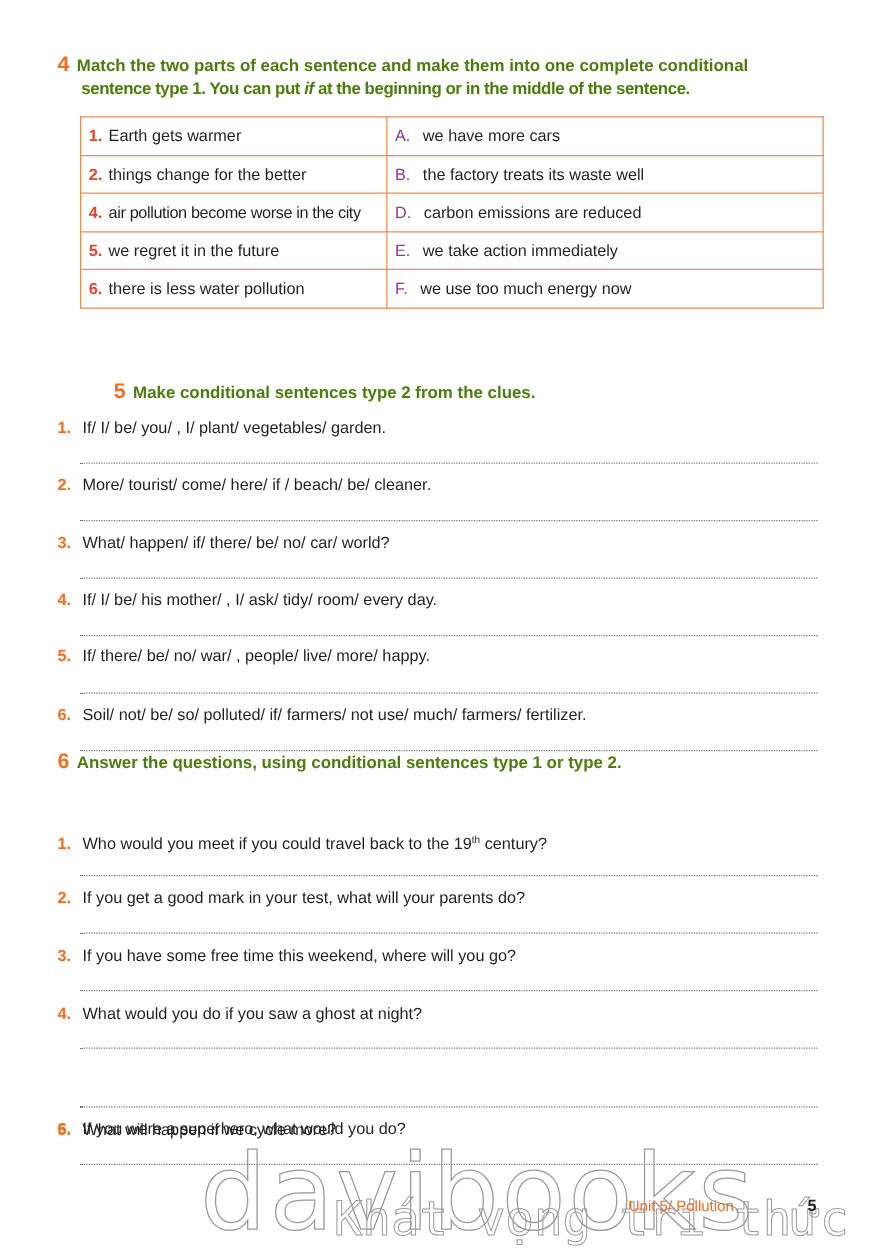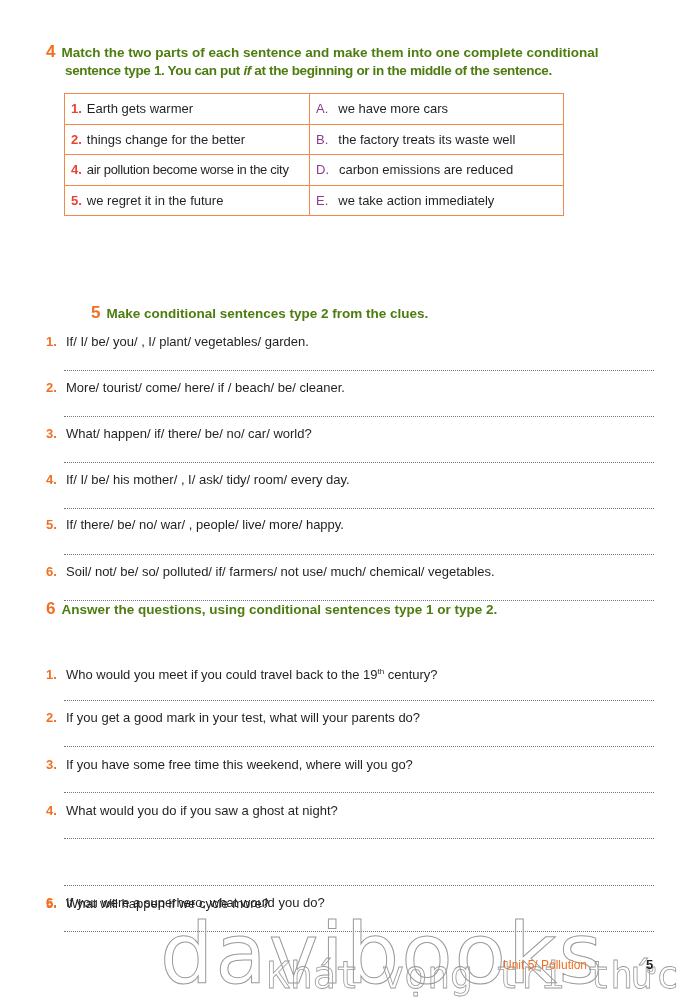--- a/index.html
+++ b/index.html
@@ -9,21 +9,21 @@
     }
     .ex-head { position: absolute; left: 46px; font-weight: bold; font-size: 13.5px; line-height: 18px; }
     .ex-num { color: #f26f21; font-size: 17px; font-weight: bold; margin-right: 6px; }
     .ex-title { color: #4d7c0f; }
     #ex4-head { top: 43px; width: 612px; text-align: justify; }
     #ex4-head .line2 { display:block; letter-spacing: -0.35px; padding-left: 19px; }
     #ex5-head { top: 304px; margin-left: 45px; }
     #ex6-head { top: 600px; text-align: right; }
 
     table.match {
-      position: absolute; left: 64px; top: 93px; width: 500px;
+      position: absolute; left: 64px; top: 93px; width: 595px;
       border-collapse: collapse; font-size: 13px;
     }
     table.match td {
       border: 1.5px solid #f08a4b; height: 29.5px; padding: 0 6px; vertical-align: middle;
       white-space: nowrap;
     }
     table.match td.left { width: 232px; }
     .lnum { color: #e8432e; font-weight: bold; margin-right: 5px; }
     .rlet { color: #8e3a8f; margin-right: 10px; }
 
@@ -62,20 +62,24 @@
       <td><span class="rlet">B.</span><span>the factory treats its waste well</span></td>
     </tr>
     <tr>
       <td class="left"><span class="lnum">4.</span><span style="letter-spacing:-0.3px">air pollution become worse in the city</span></td>
       <td><span class="rlet">D.</span><span>carbon emissions are reduced</span></td>
     </tr>
     <tr>
       <td class="left"><span class="lnum">5.</span><span>we regret it in the future</span></td>
       <td><span class="rlet">E.</span><span>we take action immediately</span></td>
     </tr>
+    <tr>
+      <td class="left"><span class="lnum">6.</span><span>there is less water pollution</span></td>
+      <td><span class="rlet">F.</span><span>we use too much energy now</span></td>
+    </tr>
   </tbody>
 </table>
 
 <div id="ex5-head" class="ex-head">
   <span class="ex-num">5</span><span class="ex-title">Make conditional sentences type 2 from the clues.</span>
 </div>
 
 <div class="q" style="top:334px"><span class="qn">1.</span><span>If/ I/ be/ you/ , I/ plant/ vegetables/ garden.</span></div>
 <div class="ans-line" style="top:370px"></div>
 
@@ -84,21 +88,21 @@
 
 <div class="q" style="top:426px"><span class="qn">3.</span><span>What/ happen/ if/ there/ be/ no/ car/ world?</span></div>
 <div class="ans-line" style="top:462px"></div>
 
 <div class="q" style="top:472px"><span class="qn">4.</span><span>If/ I/ be/ his mother/ , I/ ask/ tidy/ room/ every day.</span></div>
 <div class="ans-line" style="top:508px"></div>
 
 <div class="q" style="top:517px"><span class="qn">5.</span><span>If/ there/ be/ no/ war/ , people/ live/ more/ happy.</span></div>
 <div class="ans-line" style="top:554px"></div>
 
-<div class="q" style="top:564px"><span class="qn">6.</span><span>Soil/ not/ be/ so/ polluted/ if/ farmers/ not use/ much/ chemical/ vegetables.</span></div>
+<div class="q" style="top:564px"><span class="qn">6.</span><span>Soil/ not/ be/ so/ polluted/ if/ farmers/ not use/ much/ farmers/ fertilizer.</span></div>
 <div class="ans-line" style="top:600px"></div>
 
 <div id="ex6-head" class="ex-head">
   <span class="ex-num">6</span><span class="ex-title">Answer the questions, using conditional sentences type 1 or type 2.</span>
 </div>
 
 <div class="q" style="top:664px"><span class="qn">1.</span><span>Who would you meet if you could travel back to the 19</span><sup>th</sup><span> century?</span></div>
 <div class="ans-line" style="top:700px"></div>
 
 <div class="q" style="top:710px"><span class="qn">2.</span><span>If you get a good mark in your test, what will your parents do?</span></div>

